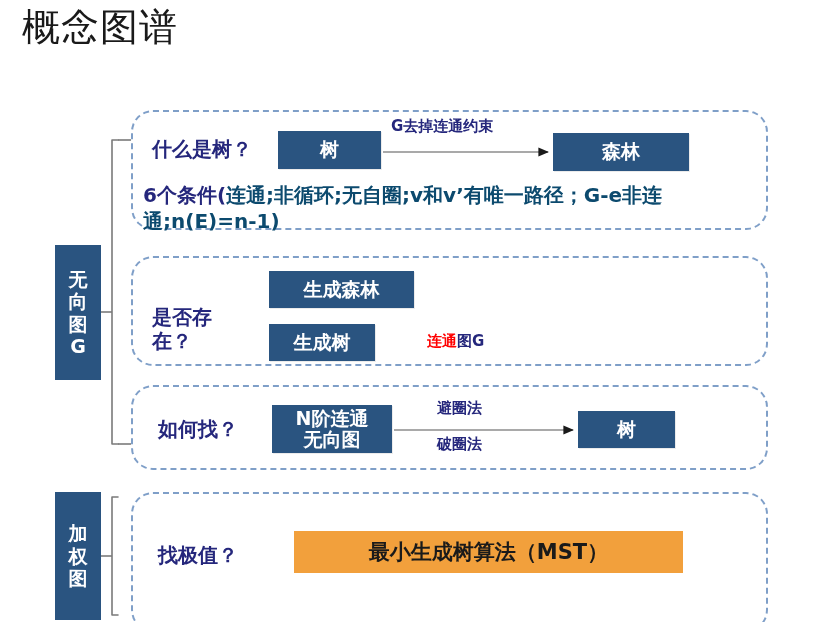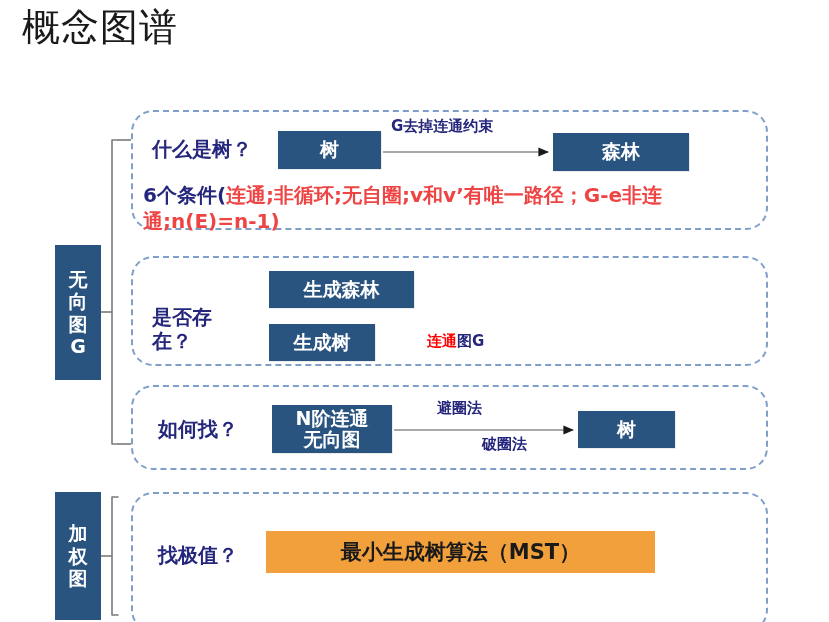--- a/index.html
+++ b/index.html
@@ -81,20 +81,21 @@
     box-sizing: border-box;
     background: #f2a03c;
     color: #1a1a1a;
     font-weight: bold;
     font-size: 21px;
     display: flex;
     align-items: center;
     justify-content: center;
     text-align: center;
     font-family: "DejaVu Sans", "Liberation Sans", sans-serif;
+    margin-left: 28px;
   }
 
   
   .navy {
     position: absolute;
     color: #25277c;
     font-weight: bold;
     font-family: "DejaVu Sans", "Liberation Sans", sans-serif;
     white-space: nowrap;
   }
@@ -106,21 +107,21 @@
     position: absolute;
     left: 143px;
     top: 182px;
     width: 615px;
     font-size: 20px;
     font-weight: bold;
     line-height: 1.32;
     color: #25277c;
     font-family: "DejaVu Sans", "Liberation Sans", sans-serif;
   }
-  .cond .red { color: #ef4444; }
+  .cond .red { color: #0c4a6e; }
 
   .red-text { color: #ff0000; }
   .navy-text { color: #25277c; }
 
   
   #overlay {
     position: absolute;
     left: 0; top: 0;
     width: 829px; height: 622px;
     pointer-events: none;
@@ -180,21 +181,21 @@
   <div class="navy q-label" style="left:158px; top:417px;">如何找？</div>
 
   <div class="bluebox two-line" style="left:272px; top:405px; width:120px; height:48px;">
     <div>
       <div>N阶连通</div>
       <div>无向图</div>
     </div>
   </div>
 
   <div class="navy annot" style="left:437px; top:399px;">避圈法</div>
-  <div class="navy annot" style="left:437px; top:435px;margin-left:45px;">破圈法</div>
+  <div class="navy annot" style="left:437px; top:435px;">破圈法</div>
 
   <div class="bluebox" style="left:578px; top:411px; width:97px; height:37px;">树</div>
 
   <div class="navy q-label" style="left:158px; top:543px;">找极值？</div>
 
   <div class="orangebox" style="left:266px; top:531px; width:389px; height:42px;">最小生成树算法（MST）</div>
 
   <svg id="overlay" viewBox="0 0 829 622">
     <defs>
       <marker id="arrowhead" markerWidth="7" markerHeight="7" refX="6" refY="3.2" orient="auto" markerUnits="strokeWidth">

